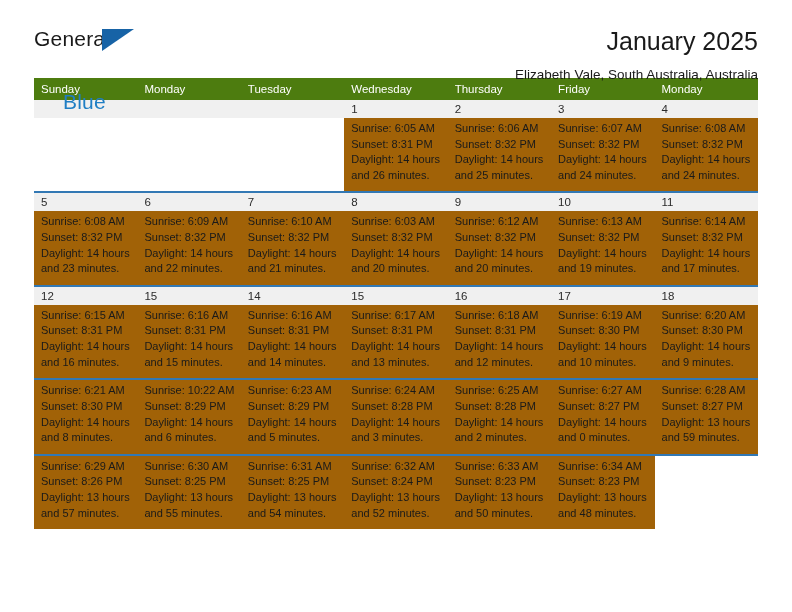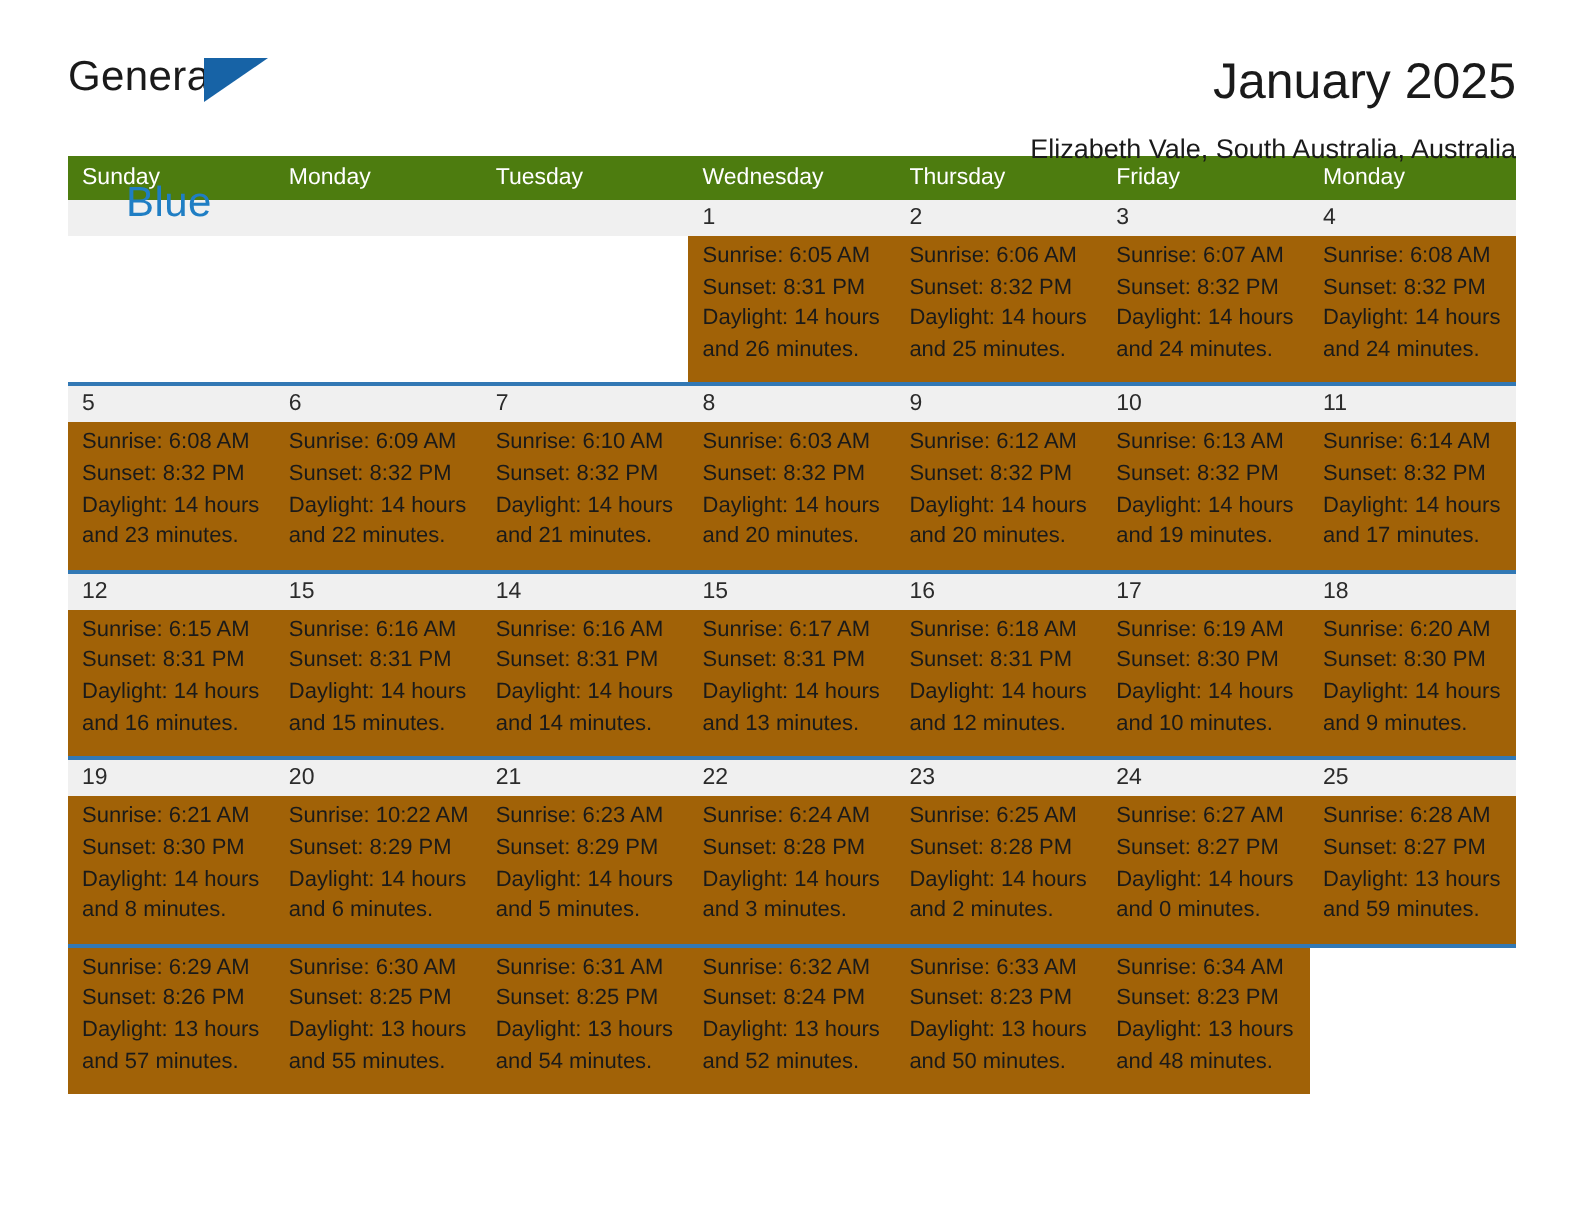--- a/index.html
+++ b/index.html
@@ -315,29 +315,20 @@
           <td>
             <span class="evt">Sunrise: 6:20 AM</span>
             <span class="evt">Sunset: 8:30 PM</span>
             <span class="evt">Daylight: 14 hours</span>
             <span class="evt">and 9 minutes.</span>
           </td>
         </tr>
         <tr class="week-sep">
           <td colspan="7"></td>
         </tr>
-        <tr class="daynum-row">
-          <td>19</td>
-          <td>20</td>
-          <td>21</td>
-          <td>22</td>
-          <td>23</td>
-          <td>24</td>
-          <td>25</td>
-        </tr>
         <tr class="info-row">
           <td>
             <span class="evt">Sunrise: 6:21 AM</span>
             <span class="evt">Sunset: 8:30 PM</span>
             <span class="evt">Daylight: 14 hours</span>
             <span class="evt">and 8 minutes.</span>
           </td>
           <td>
             <span class="evt">Sunrise: 10:22 AM</span>
             <span class="evt">Sunset: 8:29 PM</span>

